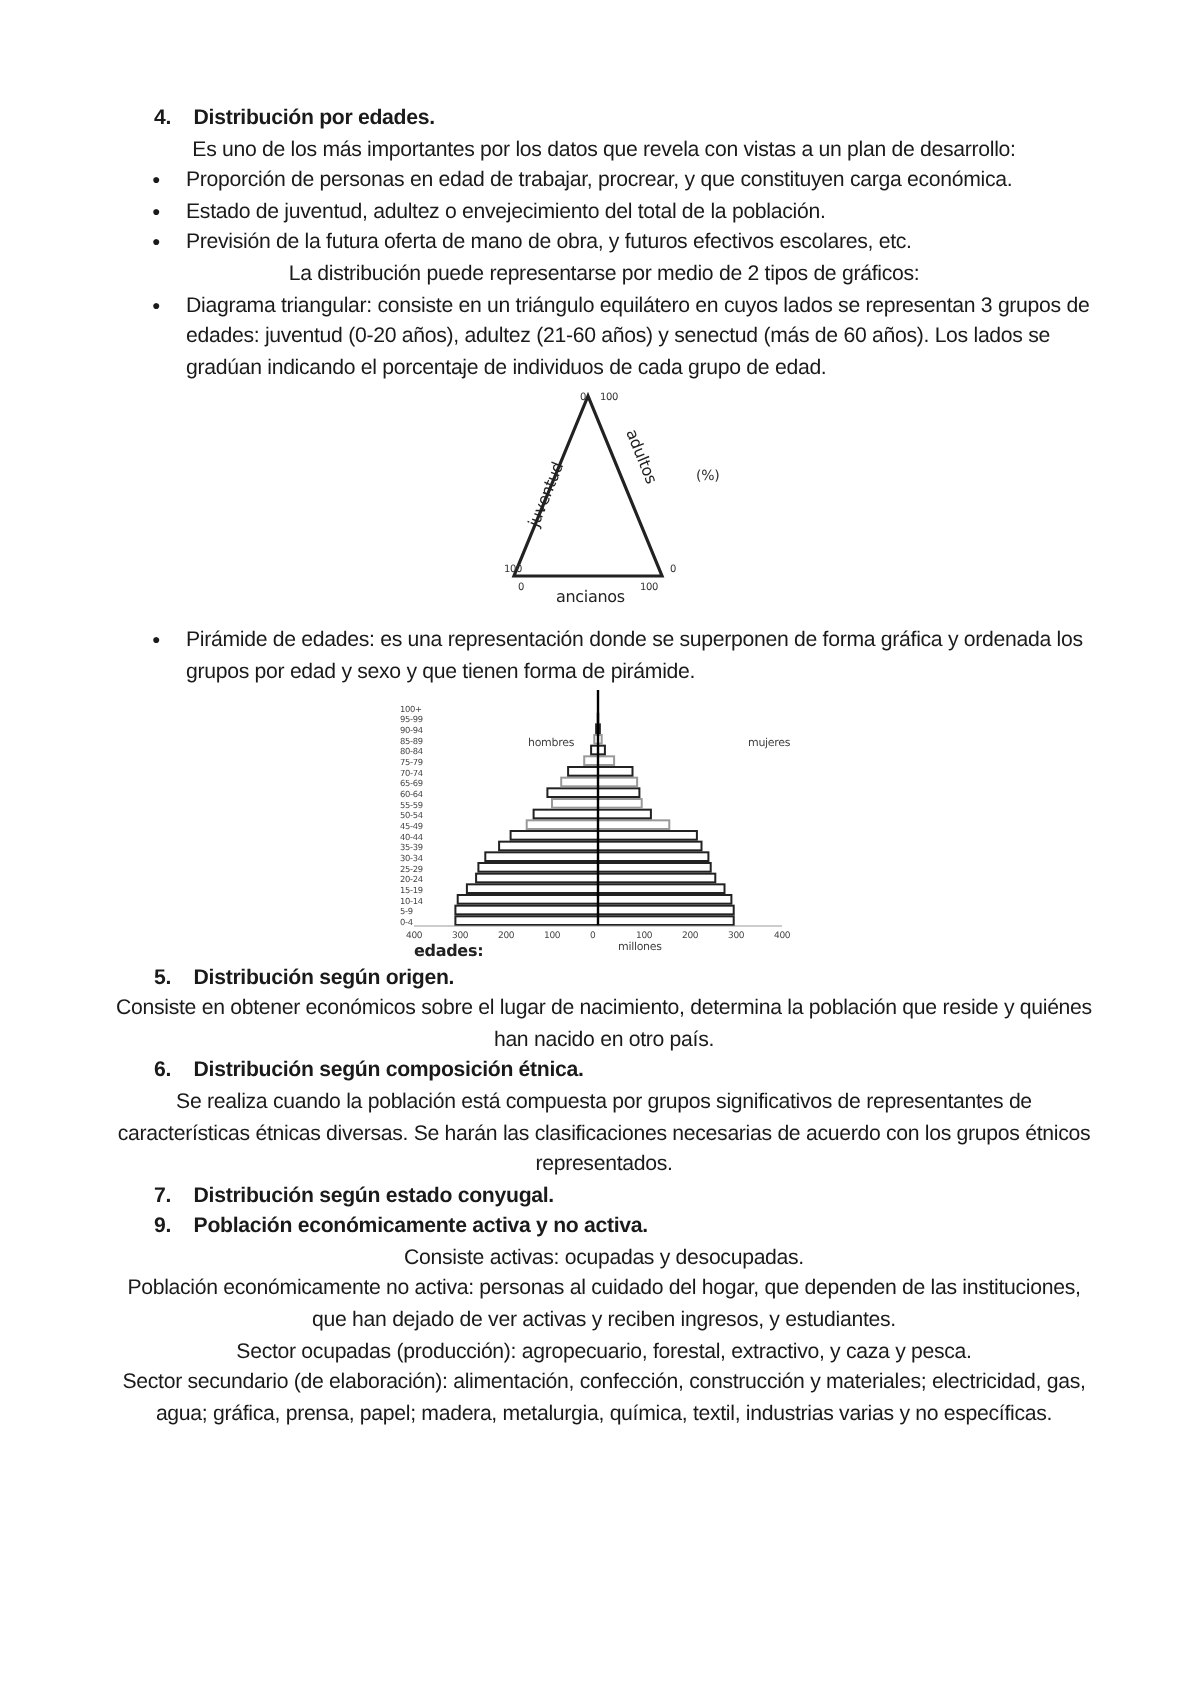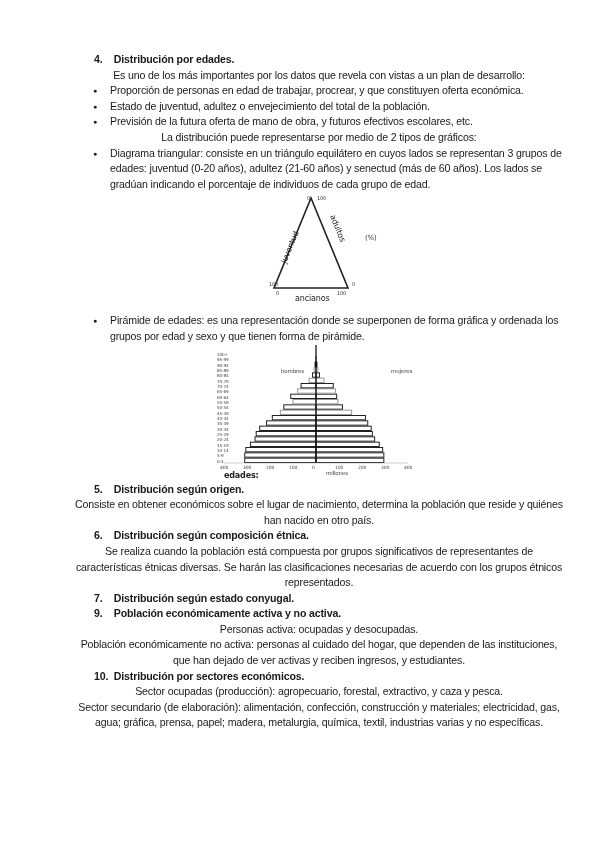--- a/index.html
+++ b/index.html
@@ -1,36 +1,36 @@
 <!DOCTYPE html>
 <html><head>
 <meta charset="utf-8">
 <style>
   html, body { margin: 0; padding: 0; background: #ffffff; }
   body { width: 600px; height: 848px; position: relative; overflow: hidden;
          font-family: "Liberation Sans", sans-serif; color: #1a1a1a; }
-  .page { position: absolute; left: 74px; top: 52px; width: 490px; font-size: 10.6px; line-height: 15.6px; letter-spacing: -0.15px; }
+  .page { position: absolute; left: 57px; top: 52px; width: 490px; font-size: 10.6px; line-height: 15.6px; letter-spacing: -0.15px; }
   .p { margin: 0; text-align: center; }
   .h { font-weight: bold; margin: 0; padding-left: 20px; }
   .h .num { display: inline-block; width: 17px; }
   ul { margin: 0; padding: 0; list-style: none; }
   li { position: relative; padding-left: 36px; }
   li::before { content: "\25CF"; position: absolute; left: 19px; top: 0; font-size: 7px; }
   .fig-tri { height: 121px; position: relative; }
   .fig-pyr { height: 137px; position: relative; text-decoration: underline; }
   svg text { font-family: "DejaVu Sans", sans-serif; }
 </style>
 </head>
 <body>
 
 <div class="page">
   <p class="h"><span class="num">4.</span> <span>Distribución por edades.</span></p>
   <p class="p">Es uno de los más importantes por los datos que revela con vistas a un plan de desarrollo:</p>
   <ul>
-    <li>Proporción de personas en edad de trabajar, procrear, y que constituyen oferta económica.</li>
+    <li>Proporción de personas en edad de trabajar, procrear, y que constituyen carga económica.</li>
     <li>Estado de juventud, adultez o envejecimiento del total de la población.</li>
     <li>Previsión de la futura oferta de mano de obra, y futuros efectivos escolares, etc.</li>
   </ul>
   <p class="p">La distribución puede representarse por medio de 2 tipos de gráficos:</p>
   <ul>
     <li>Diagrama triangular: consiste en un triángulo equilátero en cuyos lados se representan 3 grupos de edades: juventud (0-20 años), adultez (21-60 años) y senectud (más de 60 años). Los lados se gradúan indicando el porcentaje de individuos de cada grupo de edad.</li>
   </ul>
 
   <div class="fig-tri">
     <svg width="490" height="121">
@@ -138,18 +138,17 @@
       <text x="150" y="133" font-size="8" font-weight="bold" fill="#222">edades:</text>
     </svg>
   </div>
 
   <p class="h"><span class="num">5.</span> <span>Distribución según origen.</span></p>
   <p class="p">Consiste en obtener económicos sobre el lugar de nacimiento, determina la población que reside y quiénes han nacido en otro país.</p>
   <p class="h"><span class="num">6.</span> <span>Distribución según composición étnica.</span></p>
   <p class="p">Se realiza cuando la población está compuesta por grupos significativos de representantes de características étnicas diversas. Se harán las clasificaciones necesarias de acuerdo con los grupos étnicos representados.</p>
   <p class="h"><span class="num">7.</span> <span>Distribución según estado conyugal.</span></p>
   <p class="h"><span class="num">9.</span> <span>Población económicamente activa y no activa.</span></p>
-  <p class="p">Personas activa: ocupadas y desocupadas.</p>
+  <p class="p">Consiste activas: ocupadas y desocupadas.</p>
   <p class="p">Población económicamente no activa: personas al cuidado del hogar, que dependen de las instituciones, que han dejado de ver activas y reciben ingresos, y estudiantes.</p>
-  <p class="h"><span class="num">10.</span> <span>Distribución por sectores económicos.</span></p>
   <p class="p">Sector ocupadas (producción): agropecuario, forestal, extractivo, y caza y pesca.</p>
   <p class="p">Sector secundario (de elaboración): alimentación, confección, construcción y materiales; electricidad, gas, agua; gráfica, prensa, papel; madera, metalurgia, química, textil, industrias varias y no específicas.</p>
 </div>
 
 </body></html>

